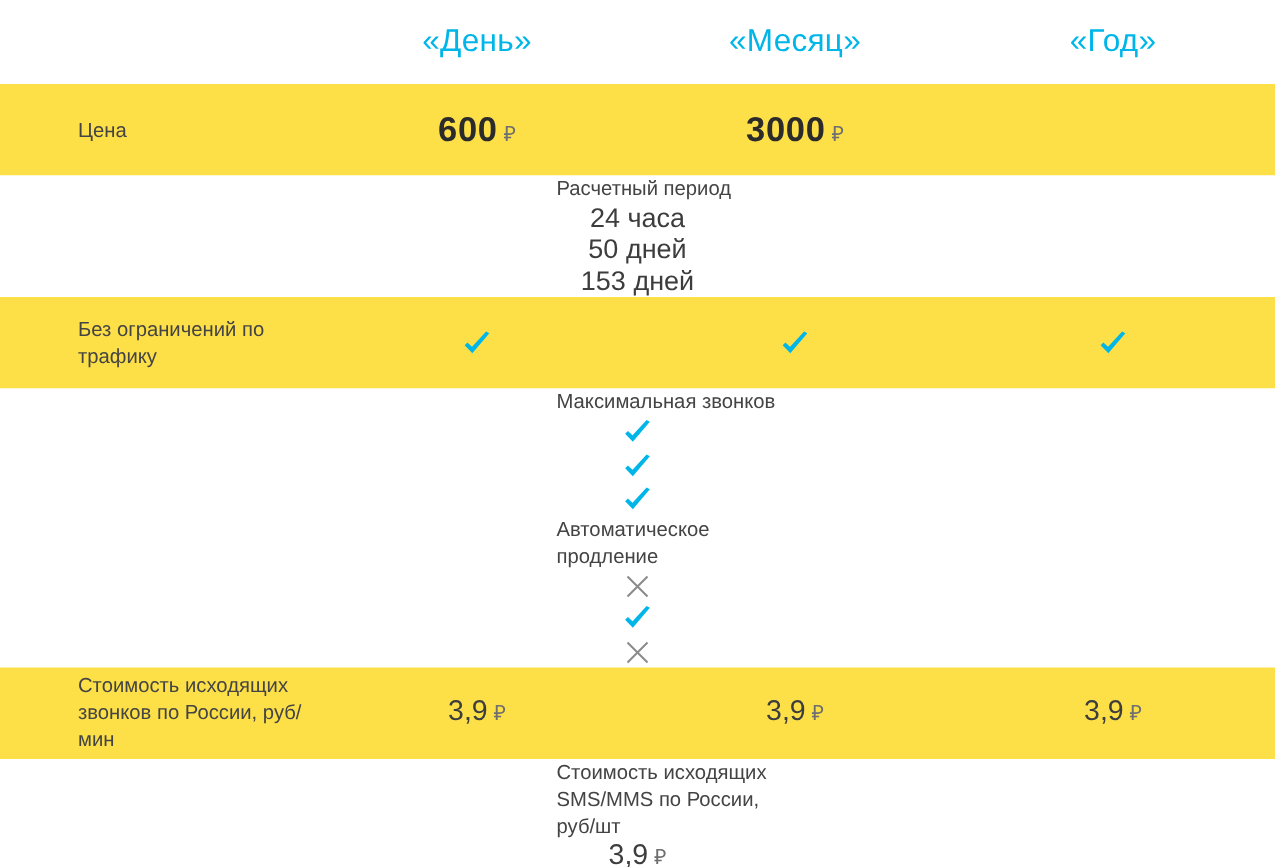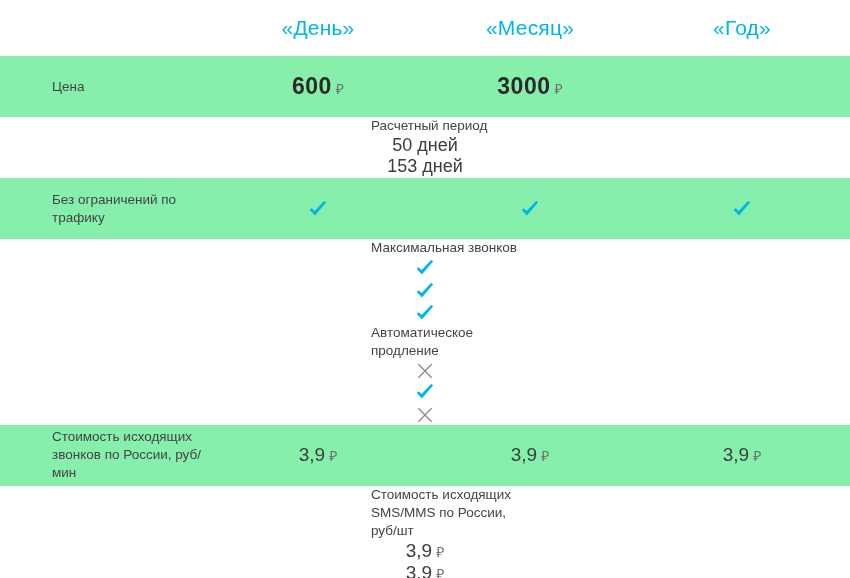--- a/index.html
+++ b/index.html
@@ -42,21 +42,21 @@
     letter-spacing: 0.2px;
     font-family: "Liberation Sans", sans-serif;
   }
   .row {
     display: flex;
     align-items: center;
     min-height: 61px;
     box-sizing: border-box;
   }
   .row.shaded {
-    background: #86efac;
+    background: #fde047;
   }
   .row.plain {
     background: #ffffff;
     flex-direction: column;
   }
   .row .col-label {
     font-size: 13.5px;
     color: #444444;
     line-height: 18px;
     padding-right: 8px;
@@ -120,20 +120,21 @@
   </div>
 
   <div id="rows-container">
       <div class="row shaded">
         <div class="col-label two-line">Цена</div>
         <div class="col-plan"><span class="price-main">600</span><span class="rub">₽</span></div>
         <div class="col-plan"><span class="price-main">3000</span><span class="rub">₽</span></div>
       </div>
       <div class="row plain">
         <div class="col-label two-line">Расчетный период</div>
+        <div class="col-plan"><span class="period-val">24 часа</span></div>
         <div class="col-plan"><span class="period-val">50 дней</span></div>
         <div class="col-plan"><span class="period-val">153 дней</span></div>
       </div>
       <div class="row shaded">
         <div class="col-label two-line">Без ограничений по трафику</div>
         <div class="col-plan"><span class="check"><svg viewBox="0 0 24 24" width="22" height="22">
               <path d="M3 13.2 L8.6 19 L21 4.6 L18.6 3.2 L8.4 14.3 L5 11.3 Z" fill="#00b6e8"></path>
             </svg></span></div>
         <div class="col-plan"><span class="check"><svg viewBox="0 0 24 24" width="22" height="22">
               <path d="M3 13.2 L8.6 19 L21 4.6 L18.6 3.2 L8.4 14.3 L5 11.3 Z" fill="#00b6e8"></path>

